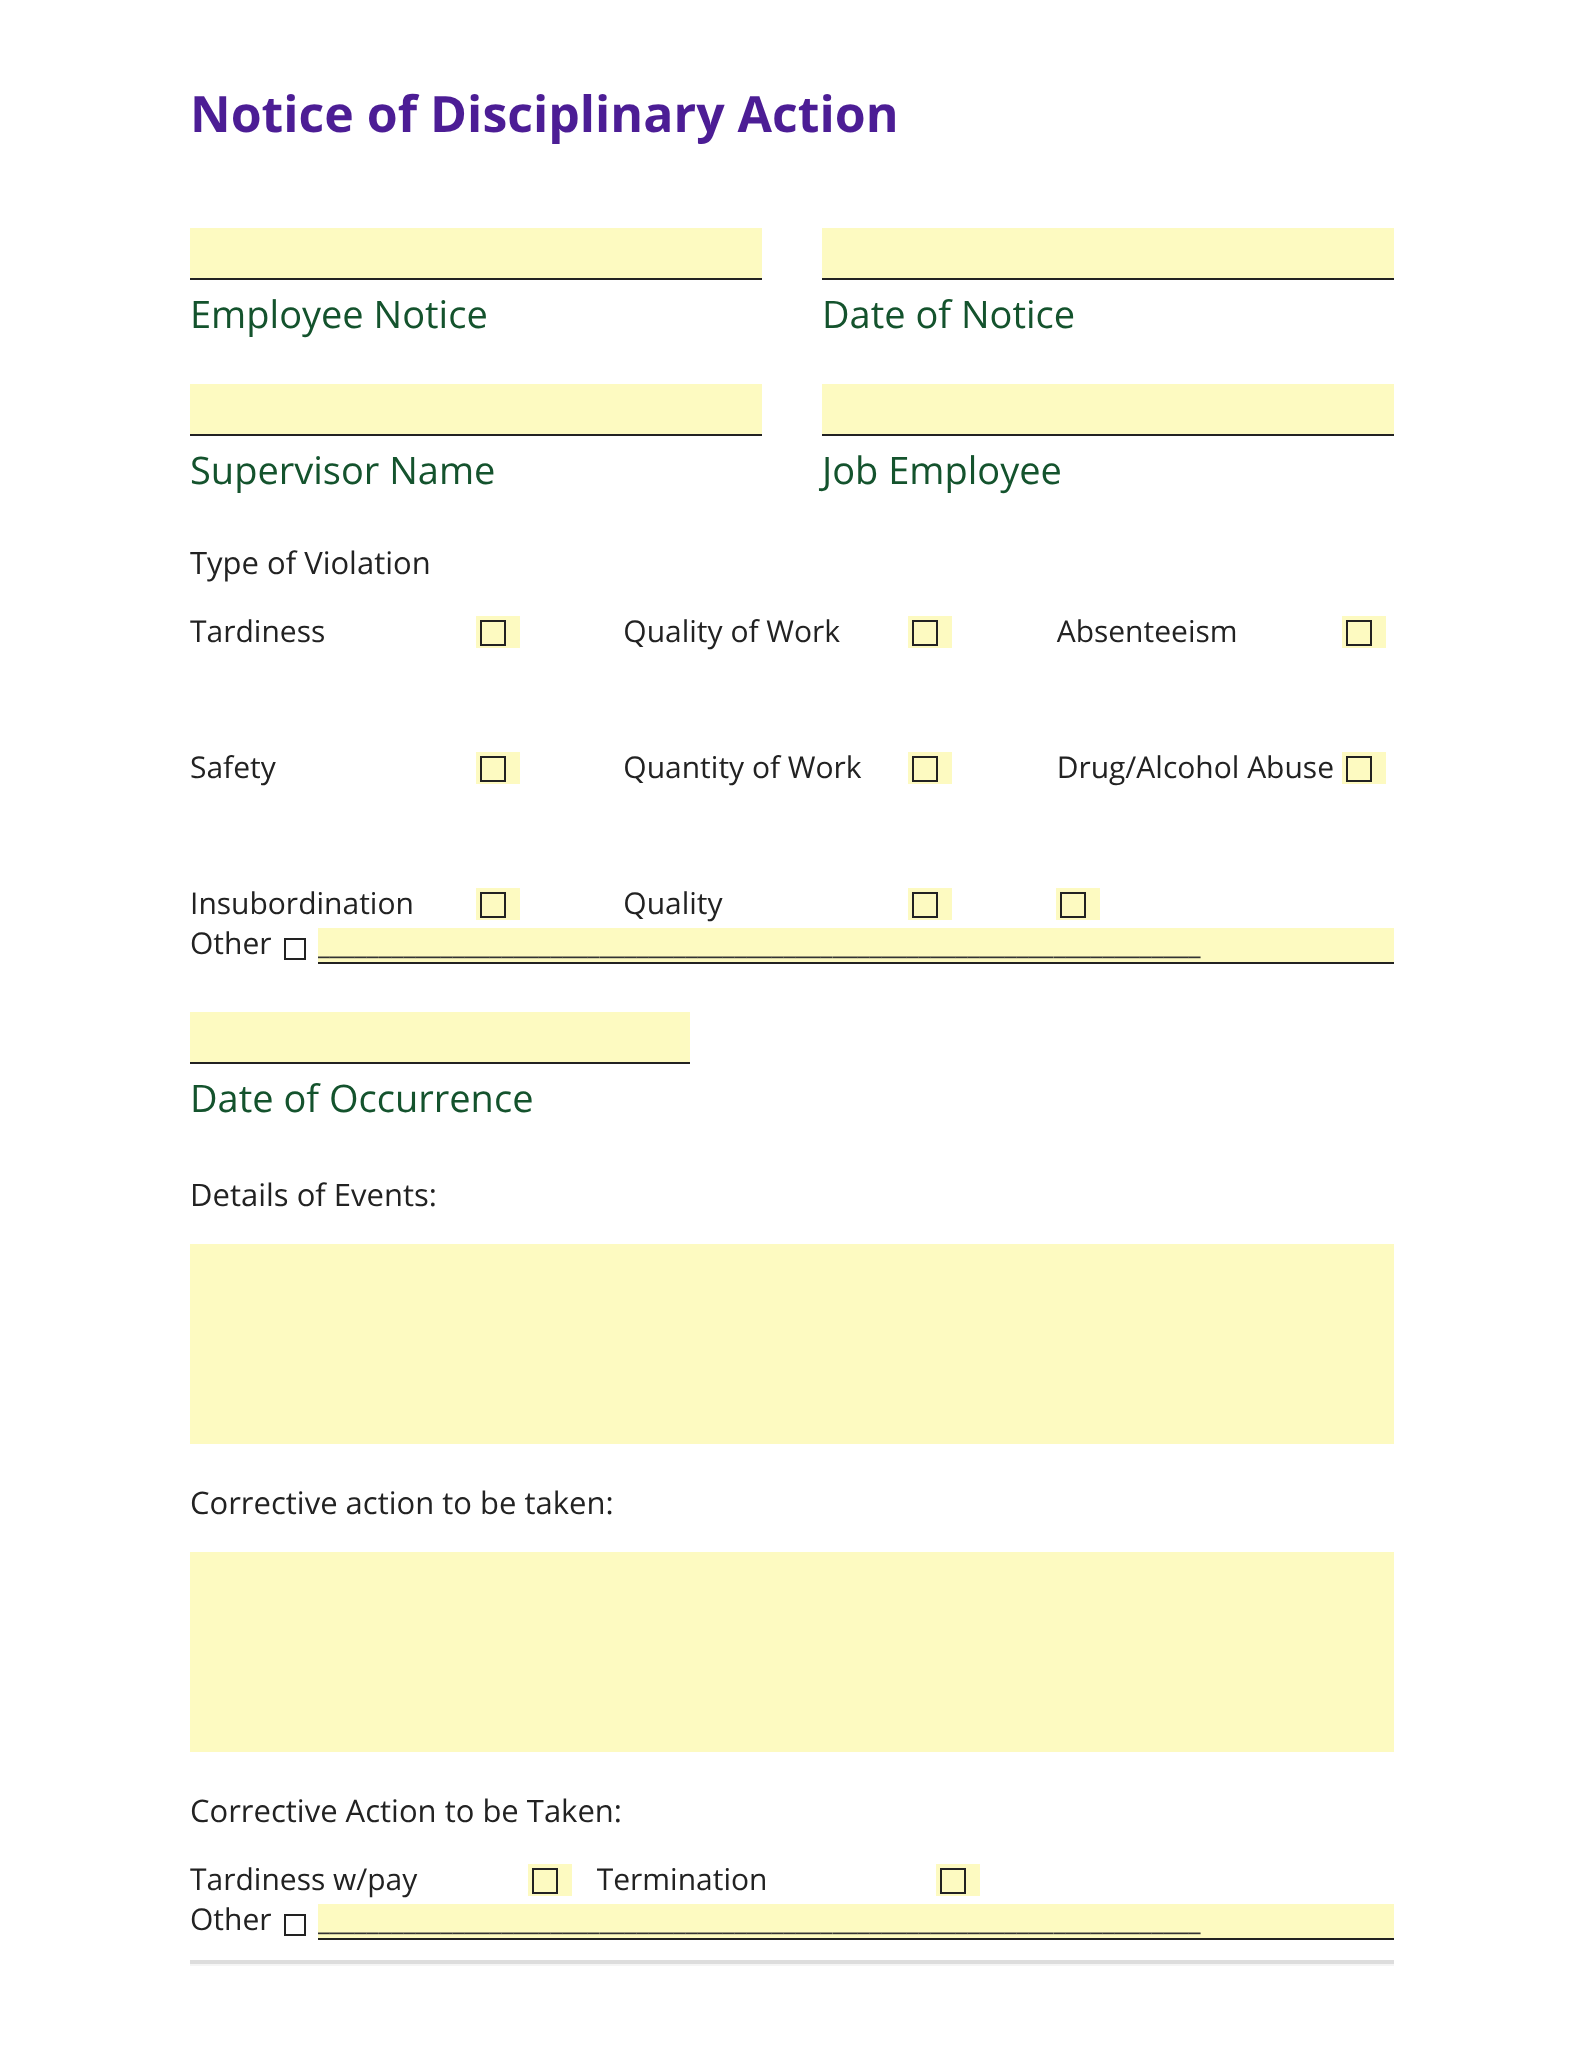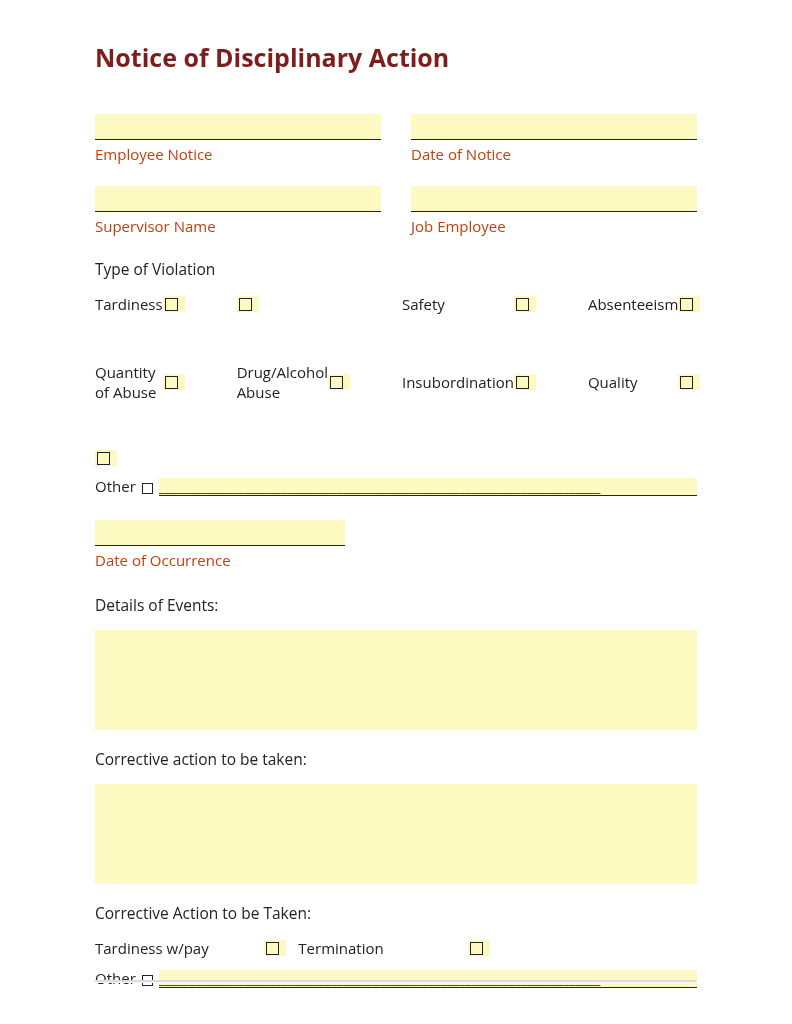--- a/index.html
+++ b/index.html
@@ -7,53 +7,53 @@
     font-family: "Open Sans", Arial, sans-serif;
     background: #fff;
     width: 792px;
     height: 1024px;
     padding: 40px 95px 0 95px;
     color: #222;
     font-size: 15px;
     position: relative;
   }
   h1 {
-    color: #7f1d1d;
+    color: #4c1d95;
     font-weight: 700;
     font-size: 25px;
     margin-bottom: 40px;
   }
   .row {
     display: flex;
     gap: 30px;
     margin-bottom: 22px;
   }
   .field {
     flex: 1;
   }
   .field-input {
     background: #fdfac1;
     height: 26px;
     border-bottom: 1px solid #222;
     width: 100%;
   }
   .field-label {
     margin-top: 4px;
-    font-size: 15px;
-    color: #c2410c;
+    font-size: 19px;
+    color: #14532d;
   }
   .section-heading {
     font-weight: 400;
     font-size: 15.5px;
     margin-top: 18px;
     margin-bottom: 14px;
   }
   .violations {
     display: grid;
-    grid-template-columns: 1fr 1fr 1fr 1fr;
+    grid-template-columns: 1fr 1fr 1fr;
     column-gap: 8px;
     row-gap: 2px;
     gap: 48px;
   }
   .viol-item {
     display: flex;
     align-items: center;
     justify-content: space-between;
     padding-right: 4px;
   }
@@ -73,21 +73,21 @@
     content: "";
     position: absolute;
     left: 2px; top: 2px;
     width: 11px; height: 11px;
     border: 1.4px solid #222;
   }
   .other-row {
     display: flex;
     align-items: flex-end;
     gap: 6px;
-    margin-top: 10px;
+    margin-top: 0;
   }
   .other-label {
     font-size: 15px;
     white-space: nowrap;
   }
   .other-chk {
     display: inline-block;
     width: 11px; height: 11px;
     border: 1.4px solid #222;
     position: relative;
@@ -169,33 +169,34 @@
 </div>
 
 <div class="section-heading">Type of Violation</div>
 
 <div class="violations">
   <div class="viol-item">
       <span class="viol-label">Tardiness</span>
       <span class="chk"></span>
     </div>
   <div class="viol-item">
-      <span class="chk"></span>
-    </div>
+      <span class="viol-label">Quality of Work</span>
+      <span class="chk"></span>
+    </div>
+  <div class="viol-item">
+      <span class="viol-label">Absenteeism</span>
+      <span class="chk"></span>
+    </div>
+
   <div class="viol-item">
       <span class="viol-label">Safety</span>
       <span class="chk"></span>
     </div>
-
-  <div class="viol-item">
-      <span class="viol-label">Absenteeism</span>
-      <span class="chk"></span>
-    </div>
-  <div class="viol-item">
-      <span class="viol-label">Quantity of Abuse</span>
+  <div class="viol-item">
+      <span class="viol-label">Quantity of Work</span>
       <span class="chk"></span>
     </div>
   <div class="viol-item">
       <span class="viol-label">Drug/Alcohol Abuse</span>
       <span class="chk"></span>
     </div>
 
   <div class="viol-item">
       <span class="viol-label">Insubordination</span>
       <span class="chk"></span>

